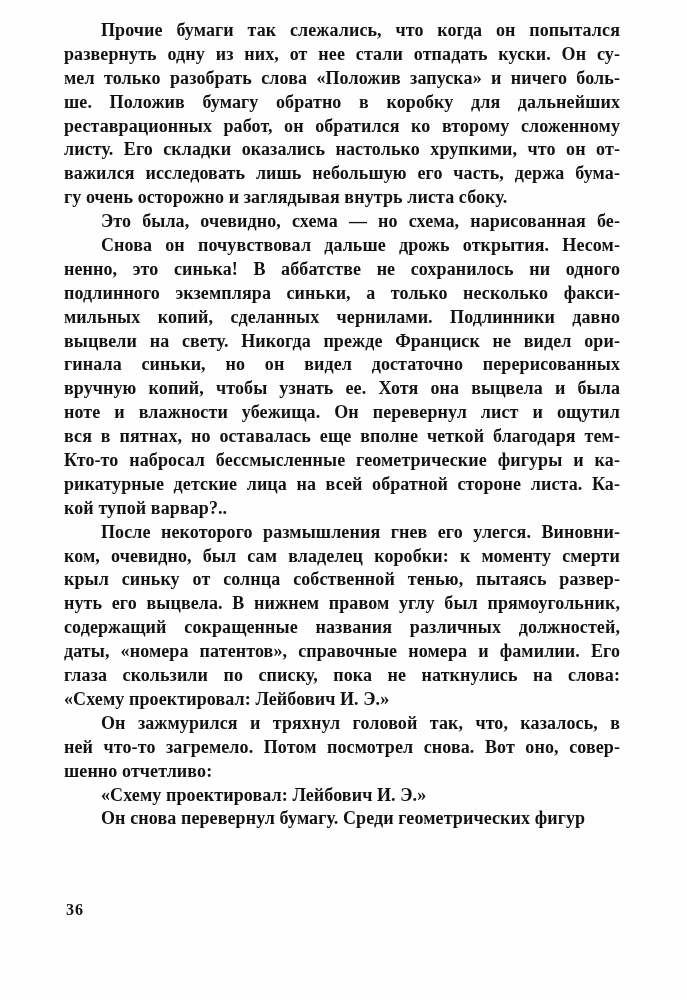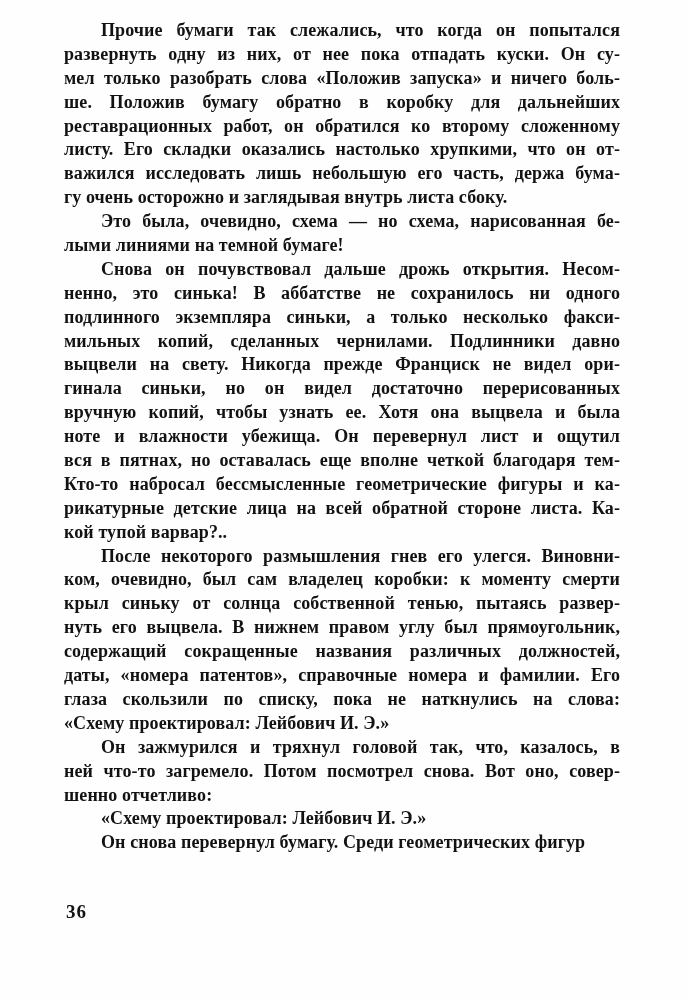--- a/index.html
+++ b/index.html
@@ -38,43 +38,42 @@
   .line.last {
     text-align-last: left;
   }
   .line.first {
     text-indent: 37px;
   }
   .page-number {
     position: absolute;
     left: 66px;
     top: 901px;
-    font-size: 19px;
+    font-size: 16px;
     font-weight: 700;
     letter-spacing: 1px;
   }
 </style>
 </head>
 <body>
 
 <div class="page">
   <div class="text-block" id="text-block">
       <div class="paragraph">
         <div class="line first">Прочие бумаги так слежались, что когда он попытался</div>
-        <div class="line">развернуть одну из них, от нее пока отпадать куски. Он су-</div>
+        <div class="line">развернуть одну из них, от нее стали отпадать куски. Он су-</div>
         <div class="line">мел только разобрать слова «Положив запуска» и ничего боль-</div>
         <div class="line">ше. Положив бумагу обратно в коробку для дальнейших</div>
         <div class="line">реставрационных работ, он обратился ко второму сложенному</div>
         <div class="line">листу. Его складки оказались настолько хрупкими, что он от-</div>
         <div class="line">важился исследовать лишь небольшую его часть, держа бума-</div>
         <div class="line last">гу очень осторожно и заглядывая внутрь листа сбоку.</div>
       </div>
       <div class="paragraph">
         <div class="line first">Это была, очевидно, схема — но схема, нарисованная бе-</div>
-        <div class="line last">лыми линиями на темной бумаге!</div>
       </div>
       <div class="paragraph">
         <div class="line first">Снова он почувствовал дальше дрожь открытия. Несом-</div>
         <div class="line">ненно, это синька! В аббатстве не сохранилось ни одного</div>
         <div class="line">подлинного экземпляра синьки, а только несколько факси-</div>
         <div class="line">мильных копий, сделанных чернилами. Подлинники давно</div>
         <div class="line">выцвели на свету. Никогда прежде Франциск не видел ори-</div>
         <div class="line">гинала синьки, но он видел достаточно перерисованных</div>
         <div class="line">вручную копий, чтобы узнать ее. Хотя она выцвела и была</div>
         <div class="line">ноте и влажности убежища. Он перевернул лист и ощутил</div>

